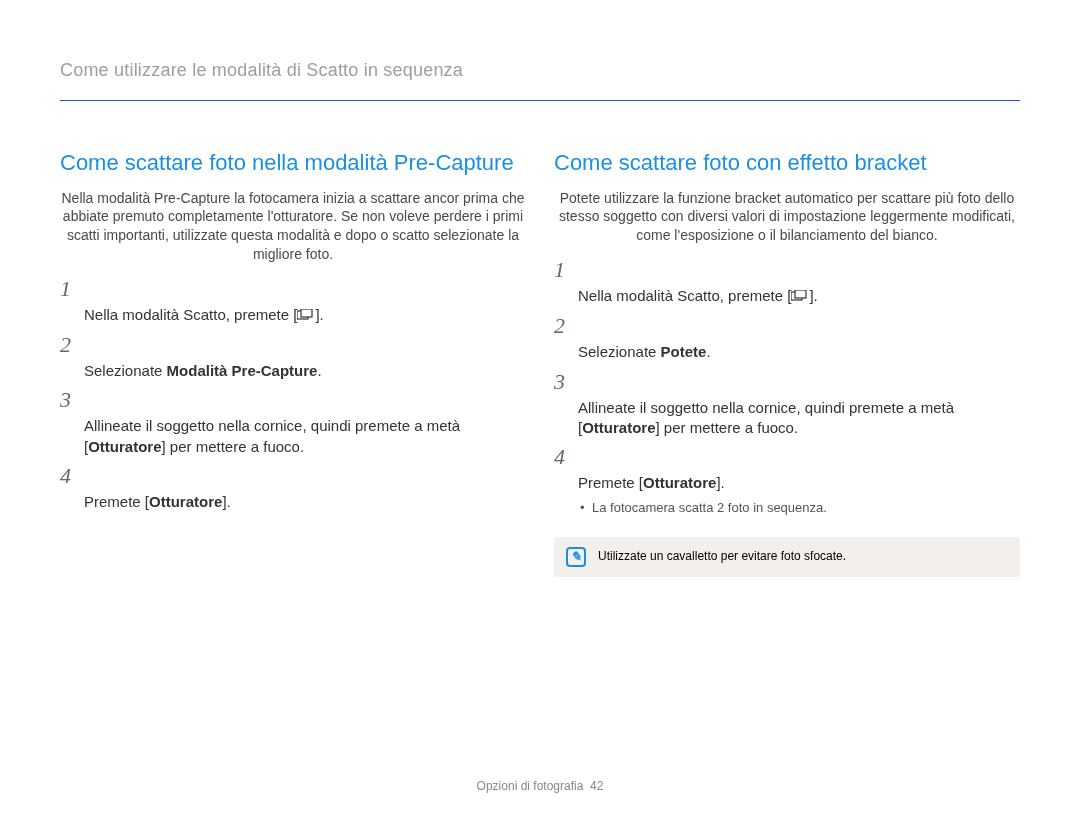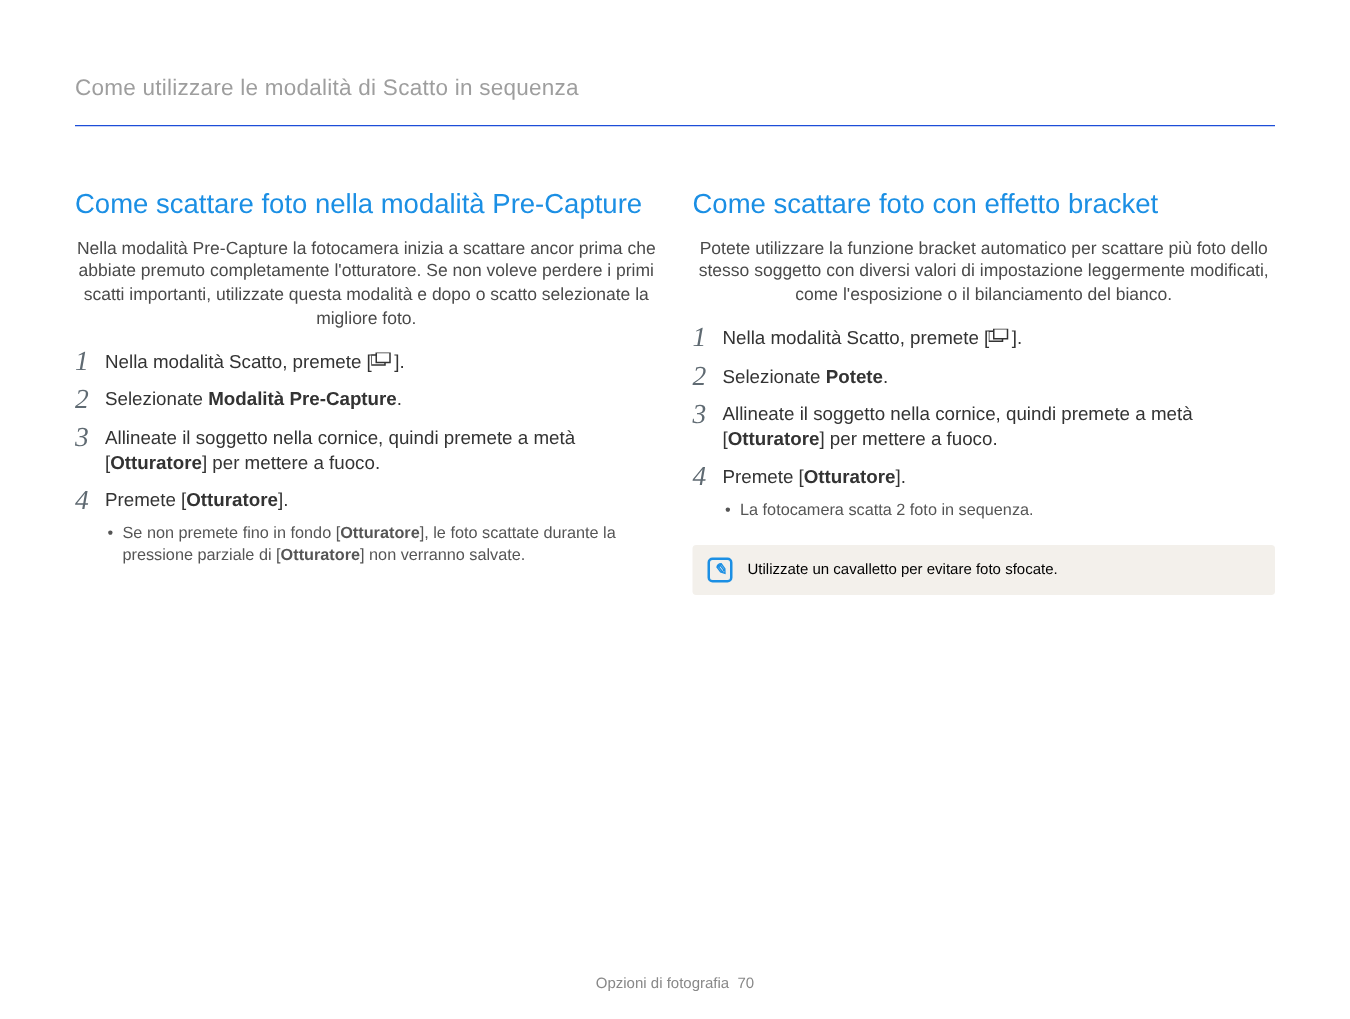--- a/index.html
+++ b/index.html
@@ -6,21 +6,21 @@
   html, body { width: 1080px; height: 815px; background: #fff; font-family: Arial, Helvetica, sans-serif; color: #333333; }
   .page { padding: 60px 60px 0 60px; }
   .header-title { font-size: 18px; font-weight: 300; color: #9e9e9e; padding-bottom: 19px; border-bottom: 1px solid #1d4ed8; margin-bottom: 48px; letter-spacing: 0.2px; }
   .columns { display: flex; gap: 28px; }
   .col { flex: 1; }
   .section-heading { color: #1b8fe4; font-size: 22px; font-weight: 400; line-height: 1.25; margin-bottom: 12px; }
   .intro-text { font-size: 14px; line-height: 1.35; color: #4a4a4a; margin-bottom: 16px; text-align: center; }
   .steps { list-style: none; }
   .step { display: flex; align-items: flex-start; margin-bottom: 10px; }
   .step-num { font-family: "Times New Roman", Times, serif; font-style: italic; font-size: 22px; color: #5f6a72; width: 24px; flex: 0 0 24px; line-height: 1; margin-top: -2px; text-align: left; }
-  .step-body { flex: 1; font-size: 15px; line-height: 1.35; color: #333333; }
+  .step-body { flex: 1; font-size: 15px; line-height: 1.35; color: #333333; margin-top: 25px; }
   .step-body .inline-bold { font-weight: bold; }
   .bullets { list-style: none; margin-top: 6px; }
   .bullet-item { position: relative; padding-left: 14px; font-size: 13px; color: #555555; line-height: 1.35; margin-bottom: 6px; }
   .bullet-item::before { content: "•"; position: absolute; left: 2px; top: 0; color: #555555; }
   .icon-burst { display: inline-block; vertical-align: middle; }
   .note-box { display: flex; align-items: center; background: #f3f0eb; border-radius: 3px; padding: 10px 12px; margin-top: 14px; }
   .note-icon { width: 20px; height: 20px; border: 2px solid #1b8fe4; border-radius: 4px; color: #1b8fe4; font-weight: bold; font-style: italic; font-size: 13px; display: flex; align-items: center; justify-content: center; margin-right: 12px; flex: 0 0 20px; font-family: Georgia, serif; }
   .note-text { font-size: 12px; color: #000000; line-height: 1.3; }
   .footer { position: absolute; bottom: 22px; left: 0; right: 0; text-align: center; font-size: 12px; color: #888888; }
 </style>
@@ -56,23 +56,20 @@
           <div class="step-num">3</div>
           <div class="step-body">
             <span>Allineate il soggetto nella cornice, quindi premete a metà [</span><span class="inline-bold">Otturatore</span><span>] per mettere a fuoco.</span>
           </div>
         </li>
         <li class="step">
           <div class="step-num">4</div>
           <div class="step-body">
             <span>Premete [</span><span class="inline-bold">Otturatore</span><span>].</span>
             <ul class="bullets">
-              <li class="bullet-item">
-                <span>Se non premete fino in fondo [</span><span class="inline-bold">Otturatore</span><span>], le foto scattate durante la pressione parziale di [</span><span class="inline-bold">Otturatore</span><span>] non verranno salvate.</span>
-              </li>
             </ul>
           </div>
         </li>
       </ul>
     </div>
 
     <div class="col">
       <div class="section-heading">Come scattare foto con effetto bracket</div>
       <div class="intro-text">Potete utilizzare la funzione bracket automatico per scattare più foto dello stesso soggetto con diversi valori di impostazione leggermente modificati, come l'esposizione o il bilanciamento del bianco.</div>
 
@@ -111,14 +108,14 @@
 
       <div class="note-box">
         <div class="note-icon">✎</div>
         <div class="note-text">Utilizzate un cavalletto per evitare foto sfocate.</div>
       </div>
     </div>
   </div>
 </div>
 
 <div class="footer">
-  <span>Opzioni di fotografia</span>&nbsp;&nbsp;<span>70</span>
+  <span>Opzioni di fotografia</span>&nbsp;&nbsp;<span>42</span>
 </div>
 
 </body></html>

